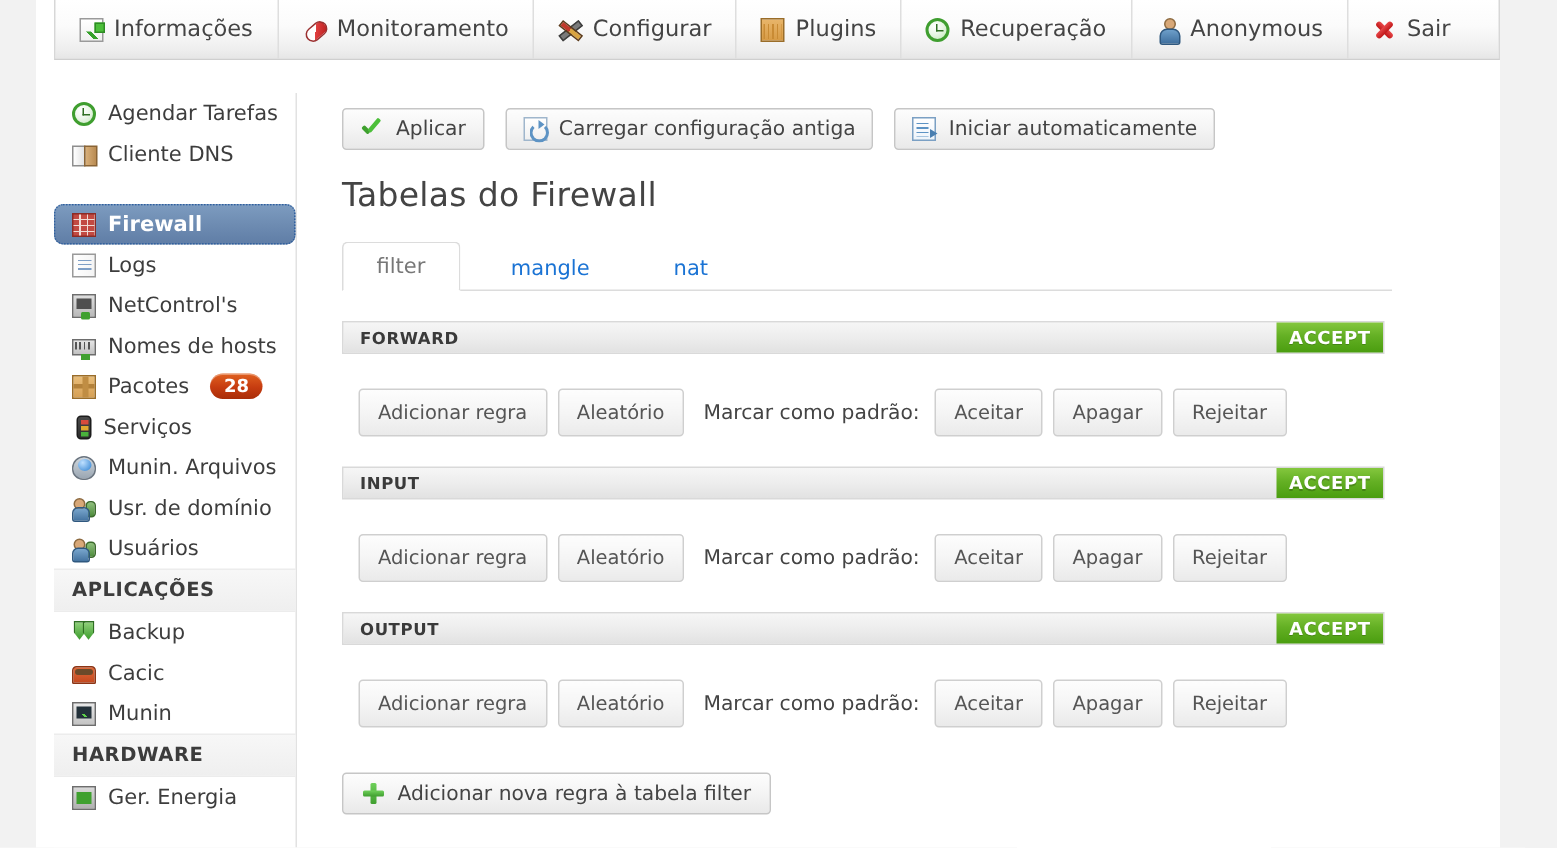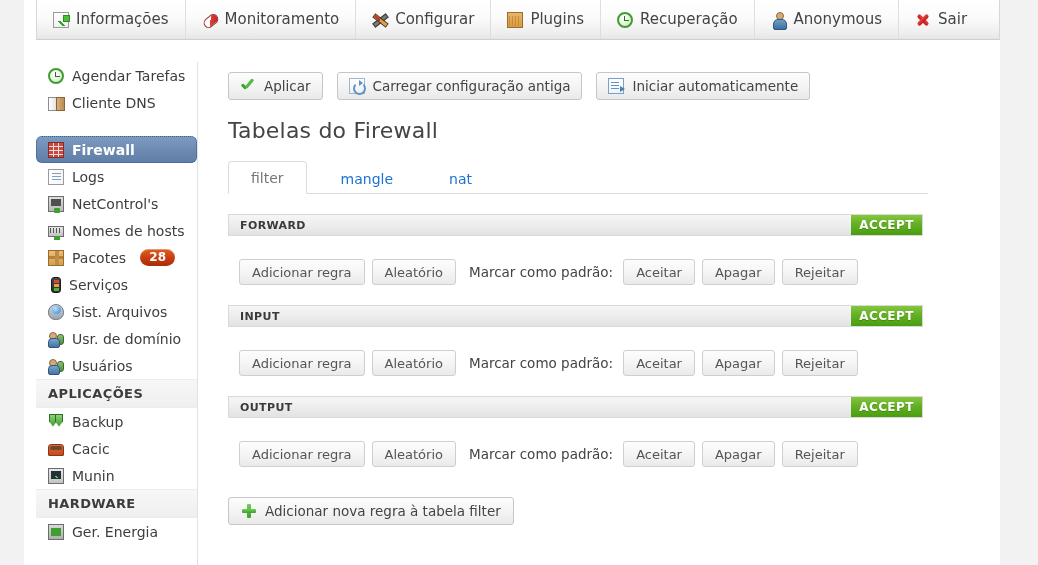--- a/index.html
+++ b/index.html
@@ -340,21 +340,21 @@
     text-shadow: 0 1px 0 rgba(0,0,0,.2);
   }
   .chain-actions {
     display: flex;
     align-items: center;
     gap: 7px;
     margin-top: 23px;
     padding-left: 11px;
   }
   .sbtn {
-    height: 26px;
+    height: 32px;
     padding: 0 12px;
     font-size: 13px;
     color: #555555;
     background: linear-gradient(to bottom,#fdfdfd 0%,#f5f5f5 50%,#eaeaea 100%);
     border: 1px solid #cfcfcf;
     border-radius: 3px;
     cursor: pointer;
     display: inline-flex;
     align-items: center;
     white-space: nowrap;
@@ -445,21 +445,21 @@
         <span class="sicon si-pkg"></span>
         <span>Pacotes</span>
         <span class="badge">28</span>
       </div>
       <div class="side-item">
         <span class="sicon si-traffic"></span>
         <span>Serviços</span>
       </div>
       <div class="side-item">
         <span class="sicon si-disk"></span>
-        <span>Sist. Arquivos</span>
+        <span>Munin. Arquivos</span>
       </div>
       <div class="side-item">
         <span class="sicon si-users">
           <span class="u2"></span>
         </span>
         <span>Usr. de domínio</span>
       </div>
       <div class="side-item">
         <span class="sicon si-users">
           <span class="u2"></span>

